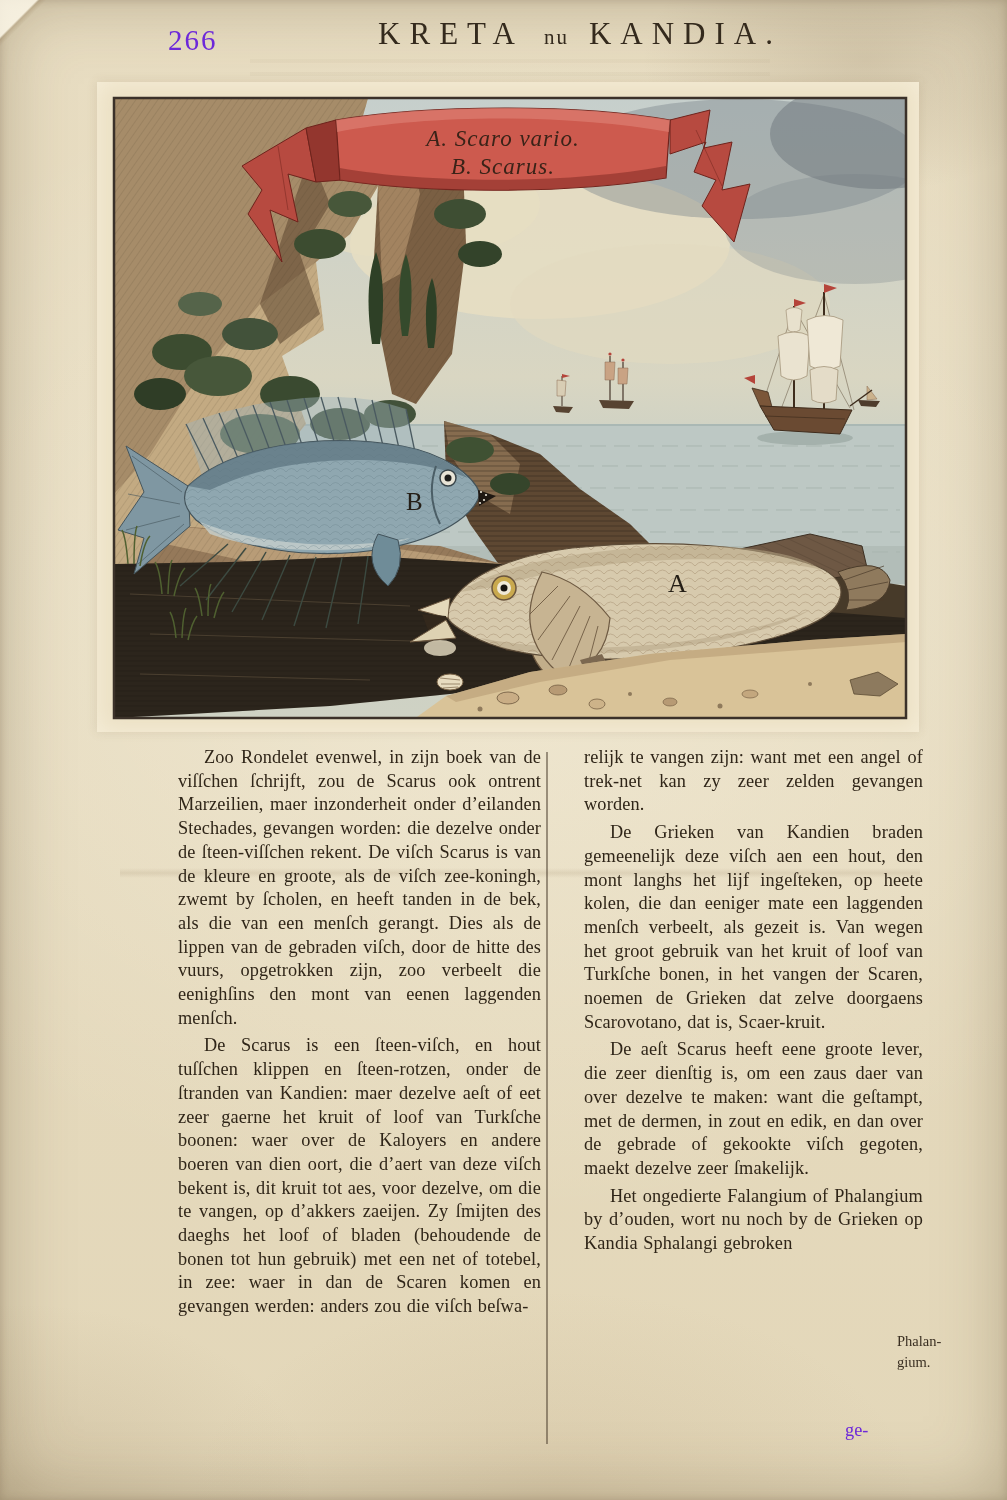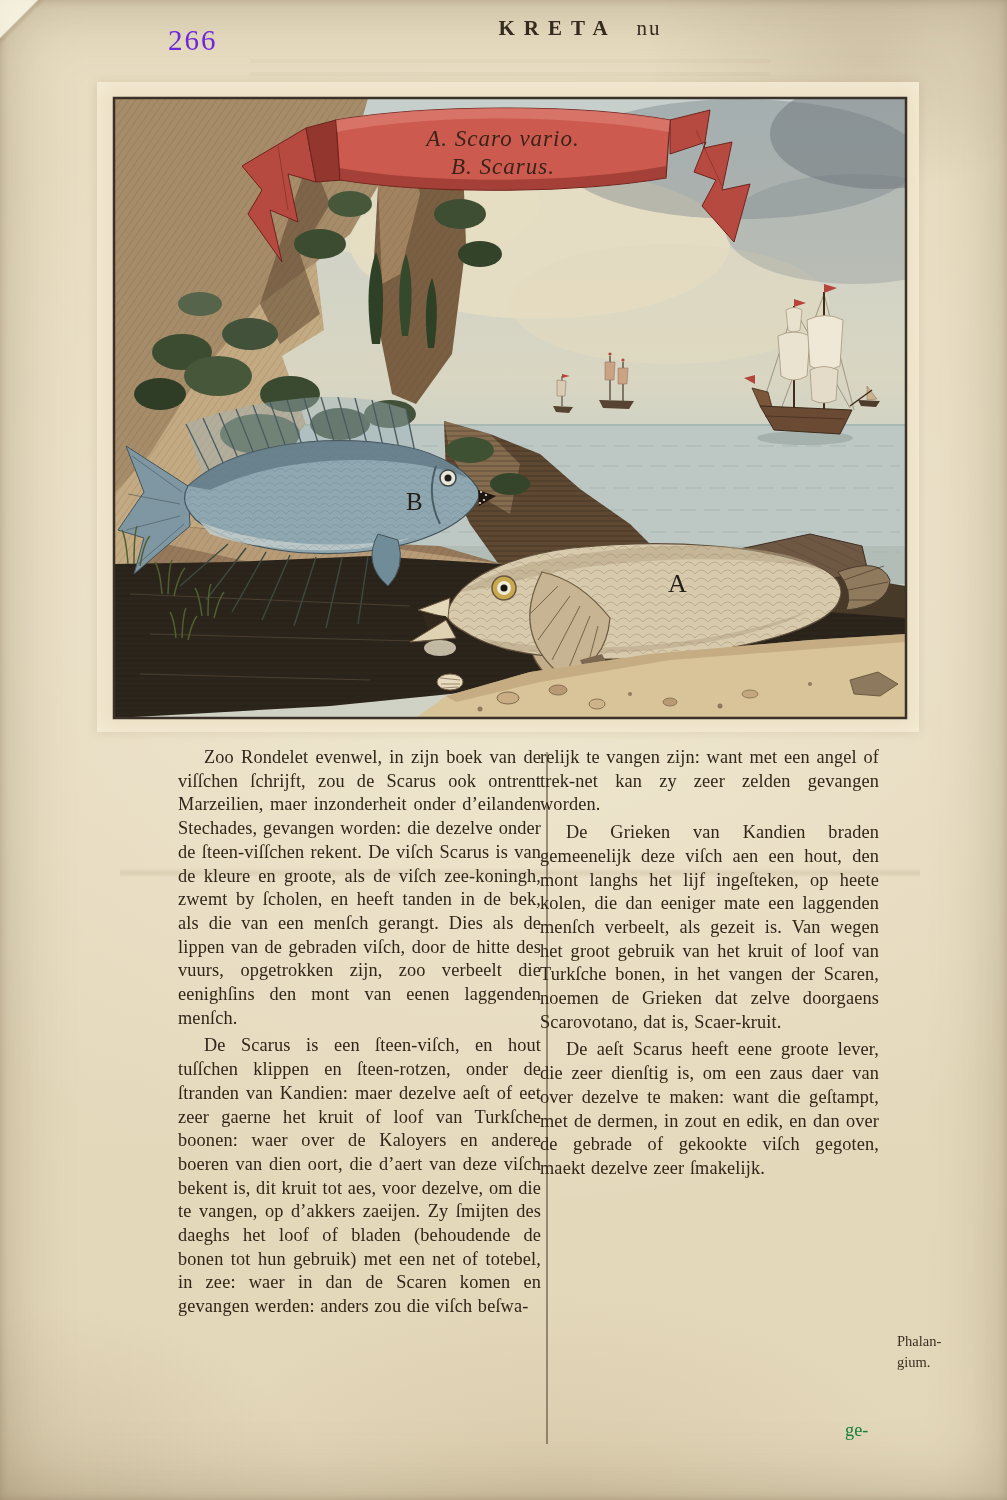--- a/index.html
+++ b/index.html
@@ -17,50 +17,51 @@
     box-shadow:inset 0 0 70px rgba(95,75,45,.34), inset 0 0 10px rgba(80,60,35,.22);}
   .corner-fold{position:absolute;left:0;top:0;width:130px;height:130px;pointer-events:none;
     background:linear-gradient(135deg, rgba(252,247,232,.85) 0 26px, rgba(145,120,82,.28) 28px, rgba(0,0,0,0) 33px);}
   .crease{position:absolute;left:120px;top:868px;width:800px;height:10px;pointer-events:none;
     background:linear-gradient(rgba(120,95,60,0), rgba(120,95,60,.12), rgba(120,95,60,0));}
   .showthrough{position:absolute;left:250px;top:50px;width:520px;height:34px;pointer-events:none;opacity:.5;
     background:repeating-linear-gradient(rgba(0,0,0,0) 0 9px, rgba(110,90,60,.08) 9px 13px);}
 
   .pagenum{position:absolute;left:168px;top:24px;font-size:29px;letter-spacing:2px;color:#6d28d9;}
   .header-title{position:absolute;left:340px;top:16px;width:480px;display:flex;justify-content:center;align-items:baseline;gap:20px;color:#342a1d;}
-  .title-word{font-size:21px;font-weight:700;letter-spacing:9px;}
+  .title-word{font-size:31px;font-weight:400;letter-spacing:9px;}
   .title-nu{font-size:21px;font-weight:400;letter-spacing:2px;}
 
   .plate{position:absolute;left:97px;top:82px;width:822px;height:650px;background:#ece1c5;
     box-shadow:inset 0 0 24px rgba(255,250,235,.55), 0 0 10px rgba(120,95,60,.15);}
   .plate svg{position:absolute;left:13px;top:12px;display:block;}
 
   .col{position:absolute;top:746px;font-size:18.3px;line-height:23.7px;text-align:justify;
     color:#2f2518;letter-spacing:.15px;word-spacing:.8px;}
   .col p{margin:0 0 4px 0;}
   .col p.ind{text-indent:26px;}
   .it{}
   .col-left{left:178px;width:363px;}
-  .col-right{left:540px;width:339px;}
+  .col-right{left:584px;width:339px;}
   .col-divider{position:absolute;left:546px;top:752px;width:1.5px;height:692px;background:rgba(70,55,40,.5);}
   .margin-note{position:absolute;left:897px;top:1316px;width:80px;font-size:14.5px;line-height:21px;color:#3a2f22;margin-top:15px;}
-  .catchword{position:absolute;left:845px;top:1420px;font-size:18.3px;color:#15803d;}
+  .catchword{position:absolute;left:845px;top:1420px;font-size:18.3px;color:#6d28d9;}
 </style>
 </head>
 <body>
 
 <div class="vignette"></div>
 <div class="corner-fold"></div>
 <div class="crease"></div>
 <div class="showthrough"></div>
 
 <div class="pagenum">266</div>
 <div class="header-title">
   <span class="title-word">KRETA</span>
   <span class="title-nu">nu</span>
+  <span class="title-word">KANDIA.</span>
 </div>
 
 <div class="plate">
 <svg width="800" height="628" viewBox="0 0 800 628">
   <defs>
     <linearGradient id="sky" x1="0" y1="0" x2="0" y2="1">
       <stop offset="0" stop-color="#c6cfcc"></stop>
       <stop offset=".45" stop-color="#d9d6c2"></stop>
       <stop offset=".62" stop-color="#c8cfc6"></stop>
       <stop offset="1" stop-color="#cfd2c4"></stop>
@@ -332,19 +333,20 @@
 
 <div class="col col-left">
     <p class="ind"><span>Zoo </span><span class="it">Rondelet</span><span> evenwel, in zijn boek van de viſſchen ſchrijft, zou de </span><span class="it">Scarus</span><span> ook ontrent Marzeilien, maer inzonderheit onder d’eilanden </span><span class="it">Stechades</span><span>, gevangen worden: die dezelve onder de ſteen-viſſchen rekent.  De viſch </span><span class="it">Scarus</span><span> is van de kleure en groote, als de viſch zee-koningh, zwemt by ſcholen, en heeft tanden in de bek, als die van een menſch gerangt.  Dies als de lippen van de gebraden viſch, door de hitte des vuurs, opgetrokken zijn, zoo verbeelt die eenighſins den mont van eenen laggenden menſch.</span></p>
     <p class="ind"><span>De </span><span class="it">Scarus</span><span> is een ſteen-viſch, en hout tuſſchen klippen en ſteen-rotzen, onder de ſtranden van </span><span class="it">Kandien</span><span>: maer dezelve aeſt of eet zeer gaerne het kruit of loof van Turkſche boonen: waer over de </span><span class="it">Kaloyers</span><span> en andere boeren van dien oort, die d’aert van deze viſch bekent is, dit kruit tot aes, voor dezelve, om die te vangen, op d’akkers zaeijen.  Zy ſmijten des daeghs het loof of bladen (behoudende de bonen tot hun gebruik) met een net of totebel, in zee: waer in dan de </span><span class="it">Scaren</span><span> komen en gevangen werden: anders zou die viſch beſwa-</span></p>
   </div>
 <div class="col-divider"></div>
 <div class="col col-right">
     <p><span>relijk te vangen zijn: want met een angel of trek-net kan zy zeer zelden gevangen worden.</span></p>
     <p class="ind"><span>De Grieken van </span><span class="it">Kandien</span><span> braden gemeenelijk deze viſch aen een hout, den mont langhs het lijf ingeſteken, op heete kolen, die dan eeniger mate een laggenden menſch verbeelt, als gezeit is.  Van wegen het groot gebruik van het kruit of loof van Turkſche bonen, in het vangen der </span><span class="it">Scaren</span><span>, noemen de Grieken dat zelve doorgaens </span><span class="it">Scarovotano</span><span>, dat is, </span><span class="it">Scaer-kruit</span><span>.</span></p>
     <p class="ind"><span>De aeſt </span><span class="it">Scarus</span><span> heeft eene groote lever, die zeer dienſtig is, om een zaus daer van over dezelve te maken: want die geſtampt, met de dermen, in zout en edik, en dan over de gebrade of gekookte viſch gegoten, maekt dezelve zeer ſmakelijk.</span></p>
+    <p class="ind"><span>Het ongedierte </span><span class="it">Falangium</span><span> of </span><span class="it">Phalangium</span><span> by d’ouden, wort nu noch by de Grieken op </span><span class="it">Kandia Sphalangi</span><span> gebroken</span></p>
   </div>
 
 <div class="margin-note">
   <div>Phalan-</div>
   <div>gium.</div>
 </div>
 <div class="catchword">ge-</div>
 
 </body></html>

